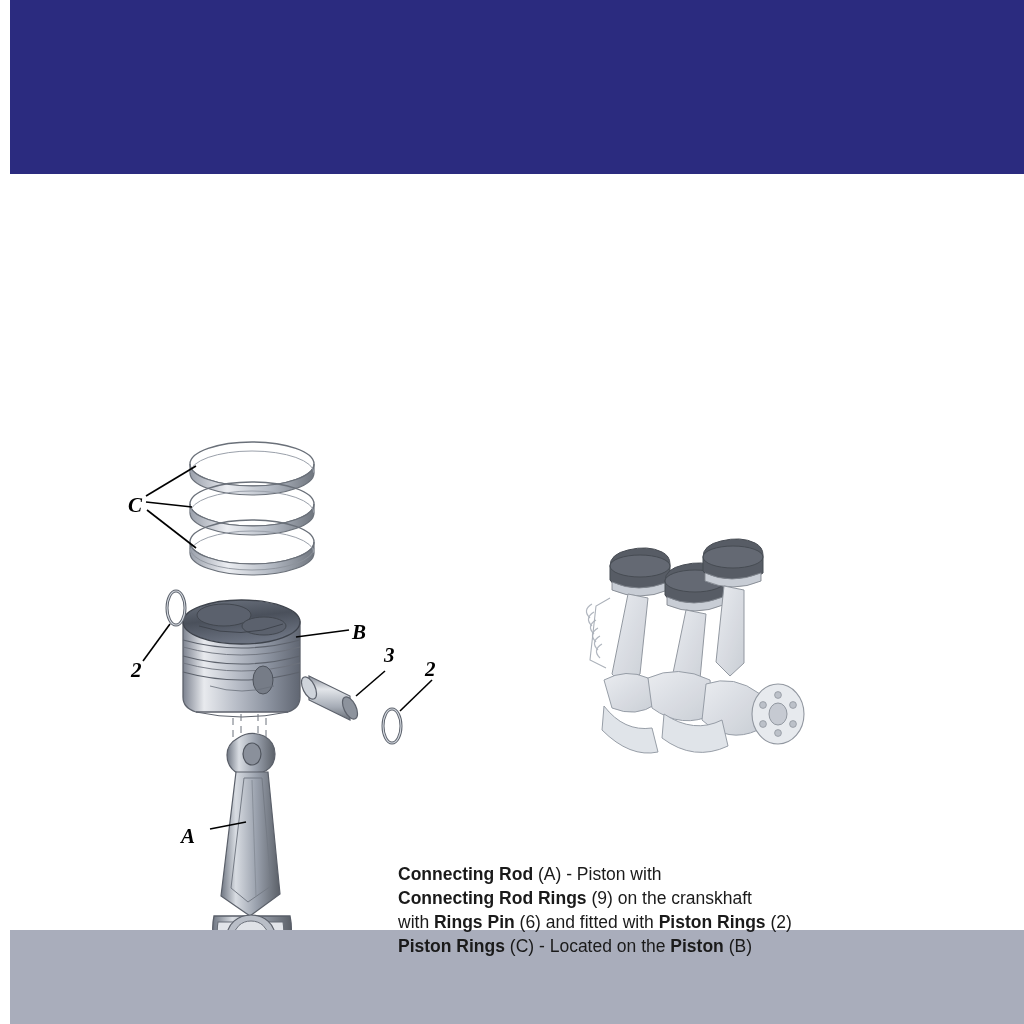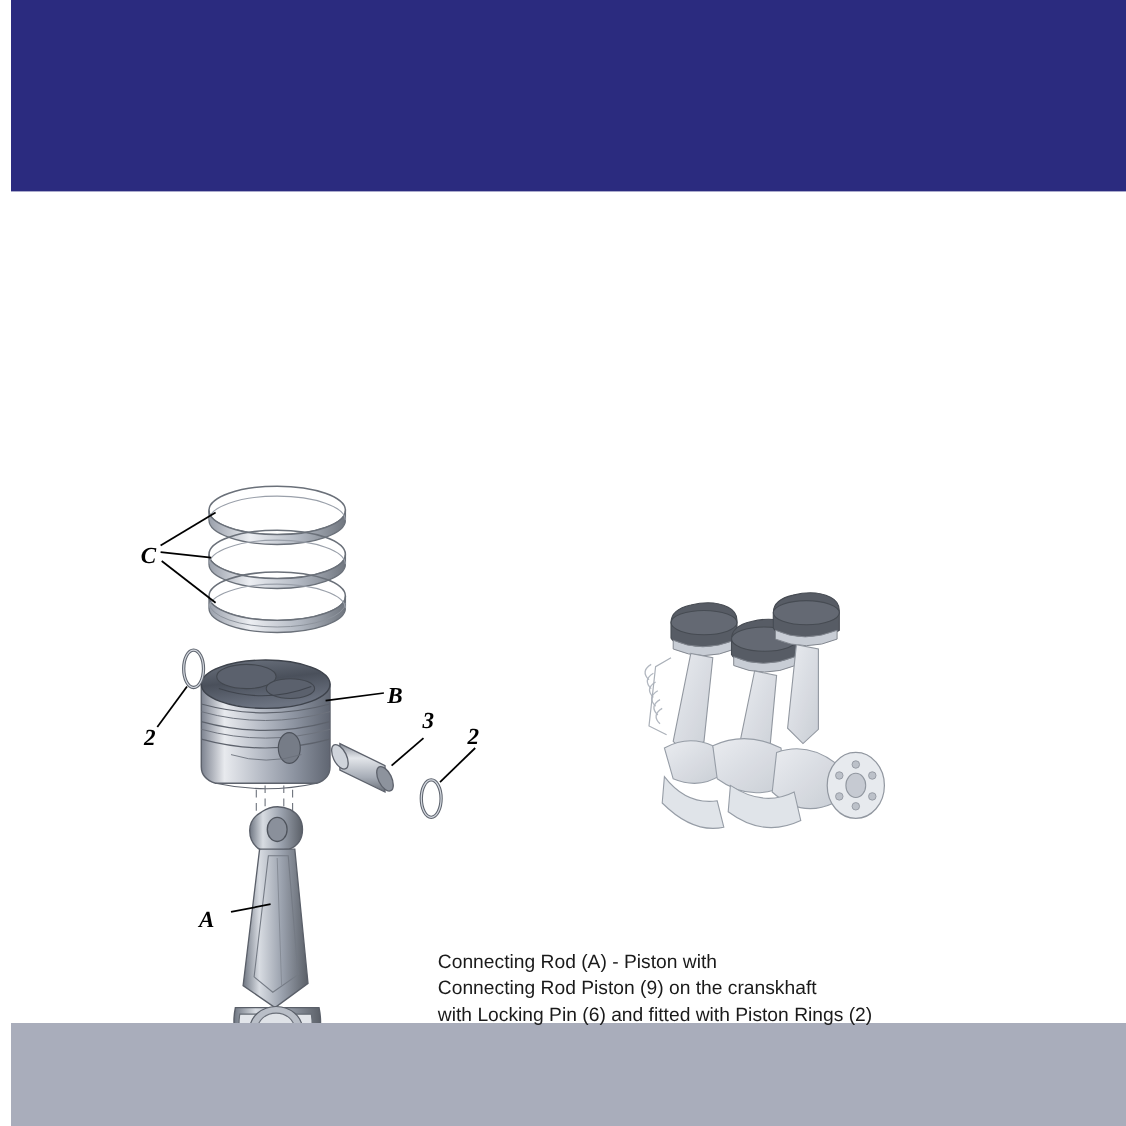--- a/index.html
+++ b/index.html
@@ -56,21 +56,21 @@
   #caption {
     position: absolute;
     left: 398px;
     top: 688px;
     width: 500px;
     font-size: 17.5px;
     line-height: 24px;
     color: #1a1a1a;
   }
   #caption .ln { white-space: nowrap; }
-  #caption b { font-weight: normal; }
+  #caption b { font-weight: bold; }
   .lbl {
     font-family: "Liberation Serif", serif;
     font-style: italic;
     font-weight: bold;
     font-size: 21px;
     fill: #000000;
   }
   .leader {
     stroke: #000000;
     stroke-width: 1.6;
@@ -295,17 +295,18 @@
       <text class="lbl" x="352" y="465">B</text>
       <text class="lbl" x="181" y="669">A</text>
       <text class="lbl" x="165" y="836">1</text>
       <text class="lbl" x="131" y="503">2</text>
       <text class="lbl" x="425" y="502">2</text>
       <text class="lbl" x="384" y="488">3</text>
     </svg>
 
     <div id="caption">
         <div class="ln"><b>Connecting Rod</b><span> (A) - Piston with</span></div>
-        <div class="ln"><b>Connecting Rod Piston</b><span> (9) on the cranskhaft</span></div>
-        <div class="ln"><span>with </span><b>Locking Pin</b><span> (6) and fitted with </span><b>Piston Rings</b><span> (2)</span></div>
+        <div class="ln"><b>Connecting Rod Rings</b><span> (9) on the cranskhaft</span></div>
+        <div class="ln"><span>with </span><b>Rings Pin</b><span> (6) and fitted with </span><b>Piston Rings</b><span> (2)</span></div>
+        <div class="ln"><b>Piston Rings</b><span> (C) - Located on the </span><b>Piston</b><span> (B)</span></div>
       </div>
   </div>
 </div>
 
 </body></html>

